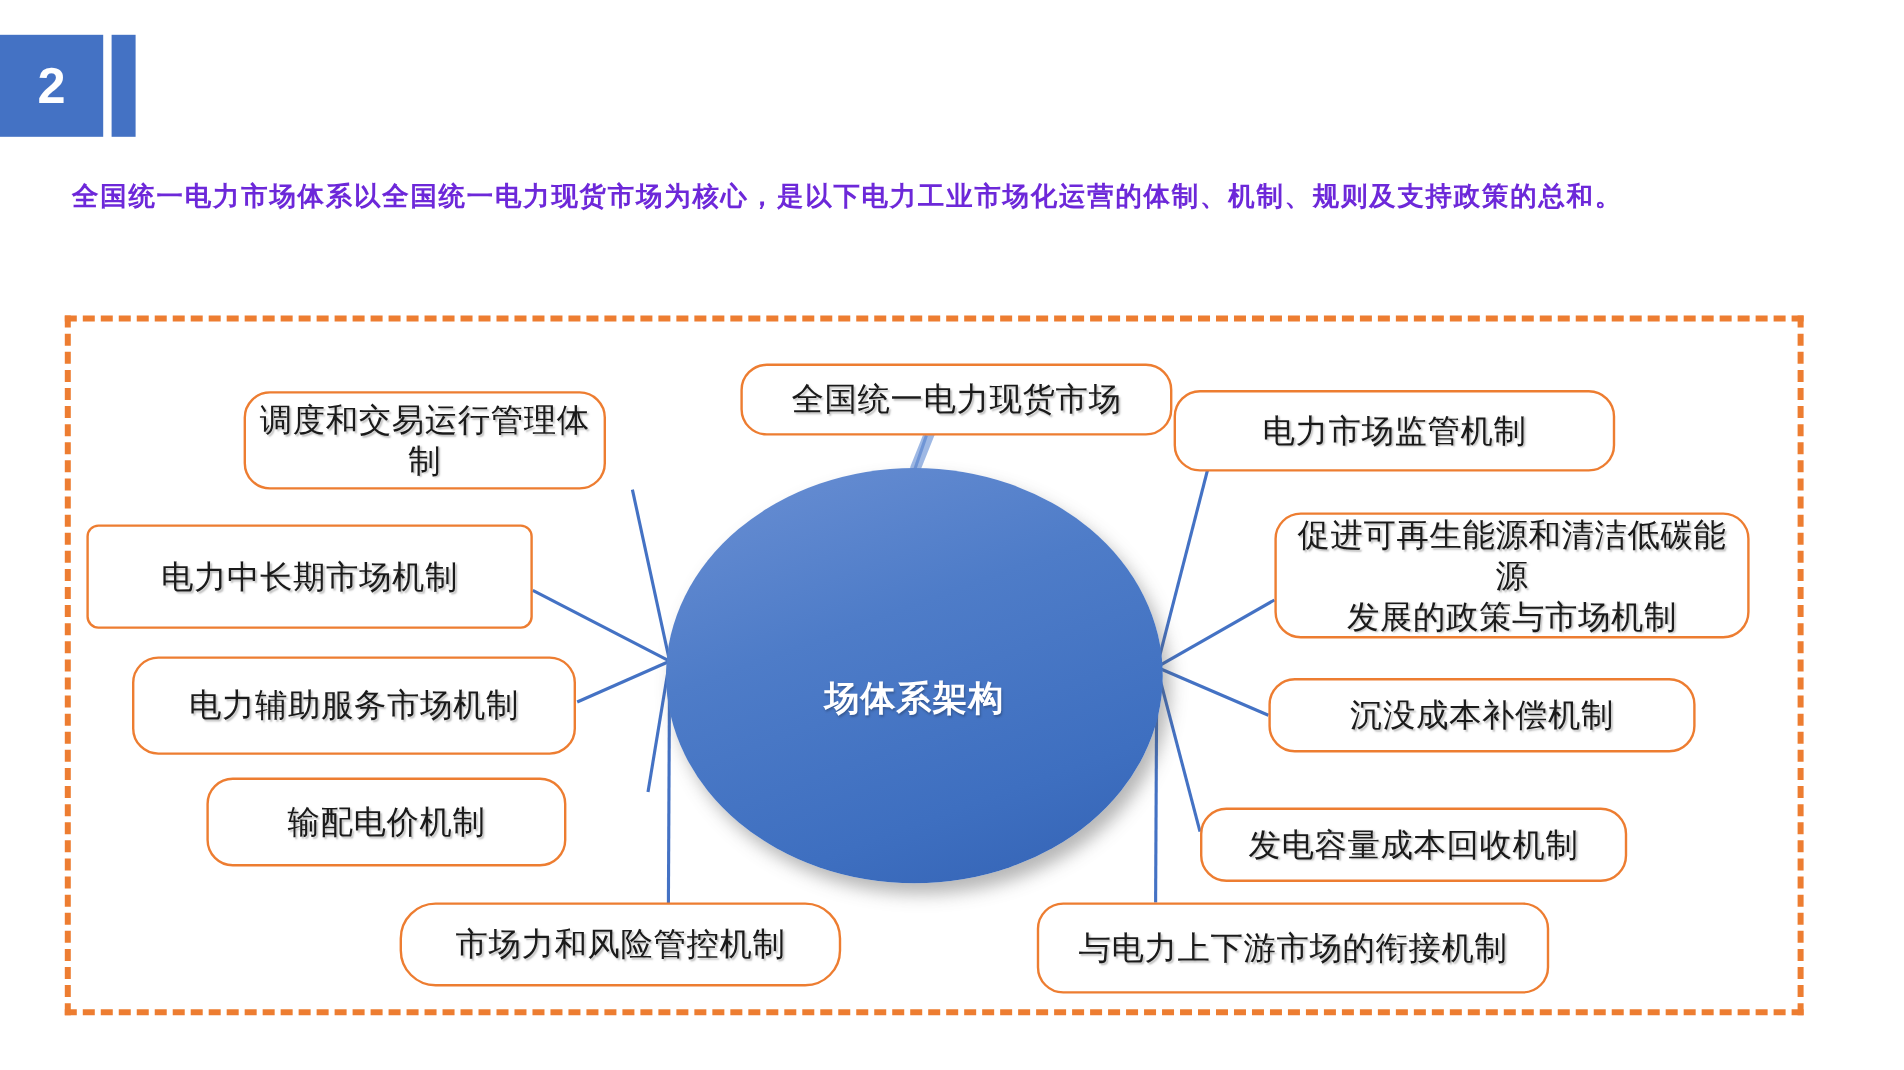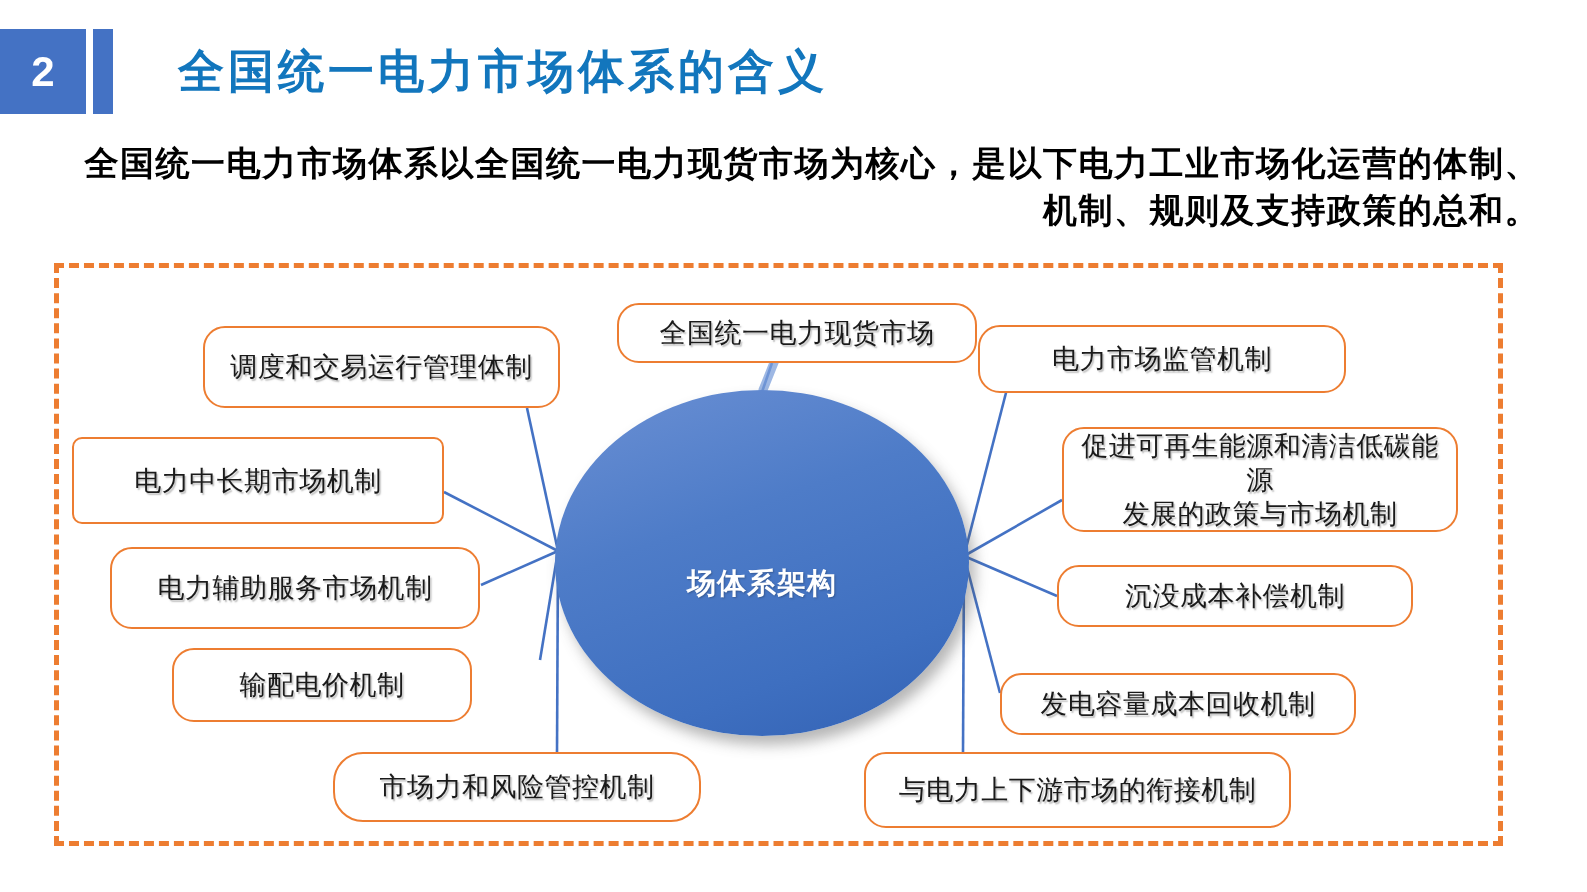--- a/index.html
+++ b/index.html
@@ -61,27 +61,26 @@
     letter-spacing: 4px;
     white-space: nowrap;
   }
 
   
   .lead {
     position: absolute;
     left: 60px;
     top: 140px;
     width: 1480px;
-    color: #000000;
+    color: #6d28d9;
     font-family: "Liberation Serif", "DejaVu Serif", serif;
     font-weight: bold;
-    font-size: 34px;
+    font-size: 22px;
     line-height: 47px;
     letter-spacing: 1.5px;
-    text-align: right;
   }
 
   
   .dashed-box {
     position: absolute;
     left: 54px;
     top: 263px;
     width: 1449px;
     height: 583px;
     border: 5px dashed #ED7D31;
@@ -146,21 +145,20 @@
 </style>
 </head>
 <body>
 
 <div id="slide">
 
   <div class="hdr-num-box">
     <span>2</span>
   </div>
   <div class="hdr-bar"></div>
-  <div class="hdr-title">全国统一电力市场体系的含义</div>
 
   <div class="lead">全国统一电力市场体系以全国统一电力现货市场为核心，是以下电力工业市场化运营的体制、机制、规则及支持政策的总和。</div>
 
   <div class="dashed-box"></div>
 
   <svg id="connectors" viewBox="0 0 1587 892" xmlns="http://www.w3.org/2000/svg">
     <g stroke="#4472C4" stroke-width="2.6" fill="none">
 
       <line x1="762" y1="392" x2="772" y2="363"></line>
 
@@ -184,21 +182,21 @@
     <div class="ctext">
       <br>
       <span>场体系架构</span>
     </div>
   </div>
 
   <div class="node" style="left:617px; top:303px; width:360px; height:60px;">
     <span class="lbl">全国统一电力现货市场</span>
   </div>
 
-  <div class="node" style="left:203px; top:326px; width:357px; height:82px;">
+  <div class="node" style="left:203px; top:326px; width:302px; height:82px;">
     <span class="lbl">调度和交易运行管理体制</span>
   </div>
 
   <div class="node" style="left:72px; top:437px; width:372px; height:87px;border-radius:10px;">
     <span class="lbl">电力中长期市场机制</span>
   </div>
 
   <div class="node" style="left:110px; top:547px; width:370px; height:82px;">
     <span class="lbl">电力辅助服务市场机制</span>
   </div>

